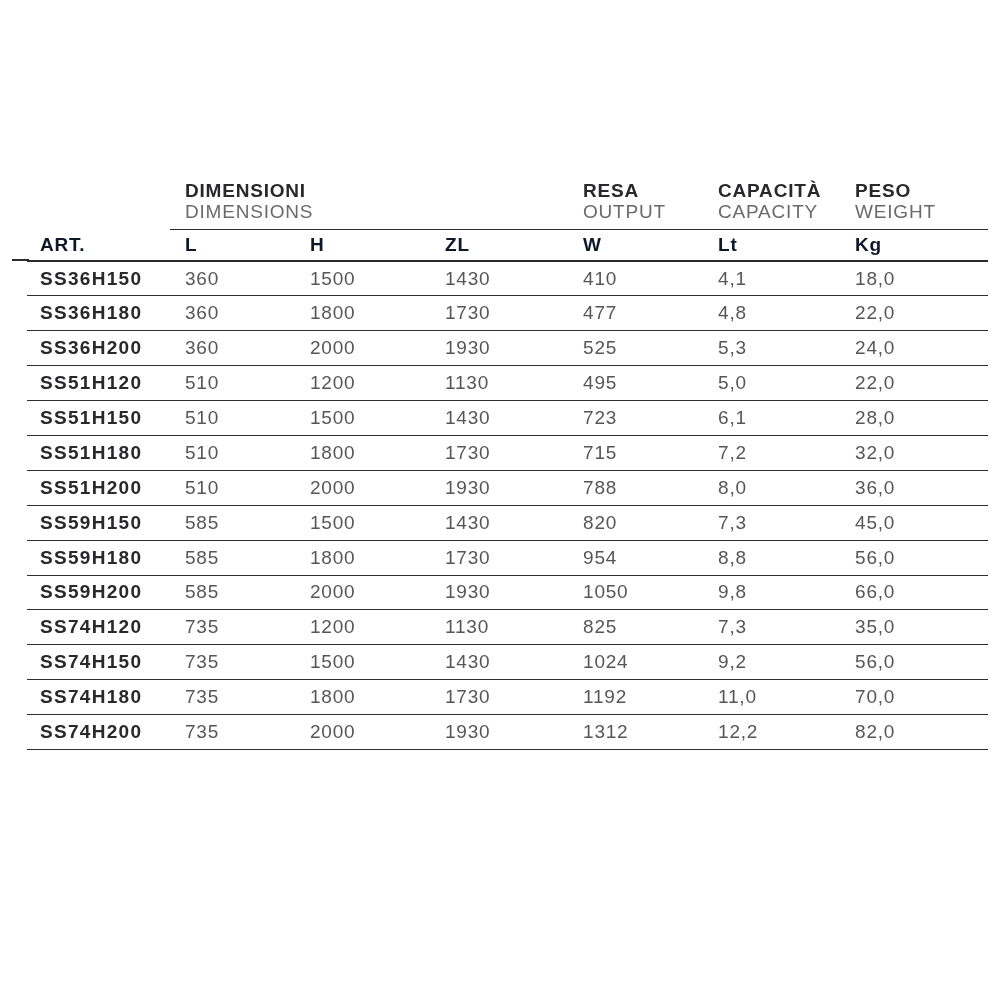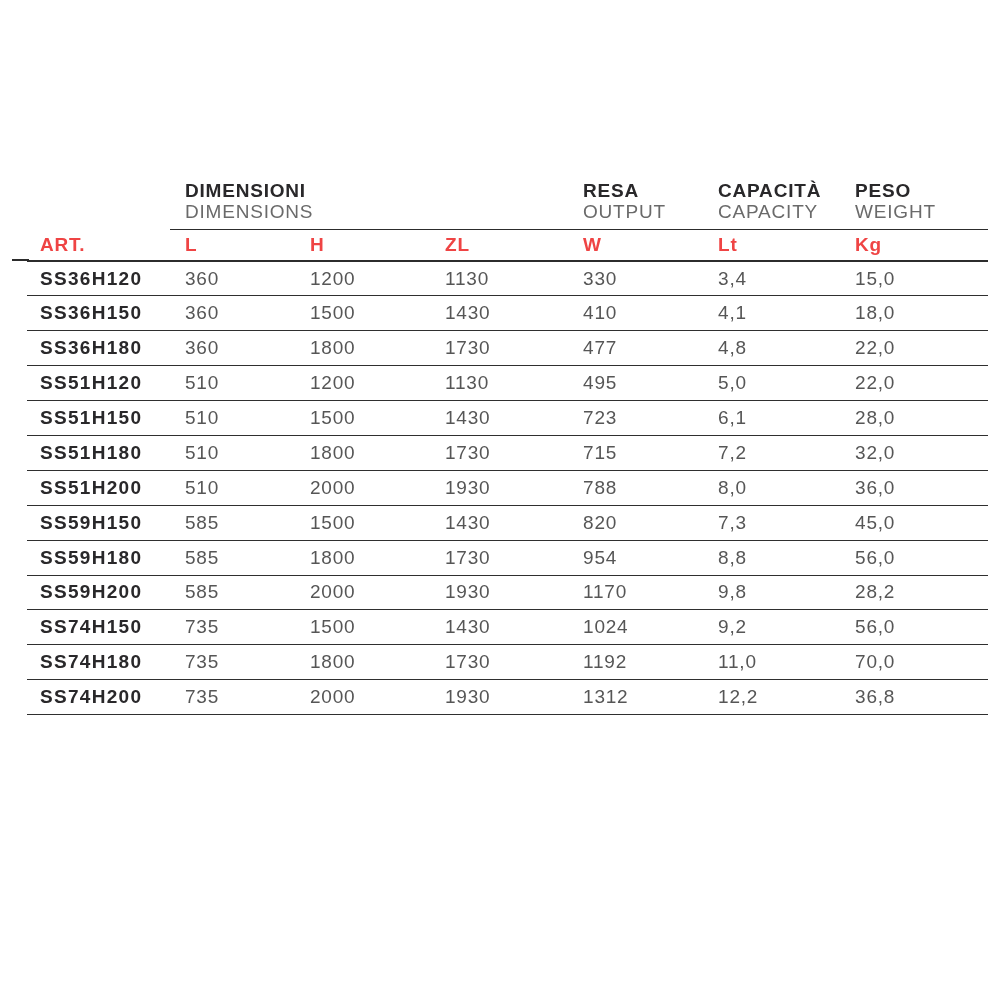--- a/index.html
+++ b/index.html
@@ -53,21 +53,21 @@
   .group-subtitle {
     font-weight: 400;
     color: #6a6a6a;
     line-height: 21px;
   }
   
   tr.colhead-row th {
     height: 32px;
     box-sizing: border-box;
     font-weight: 700;
-    color: #ef4444;
+    color: #0f172a;
     border-bottom: 2.4px solid #2c2c2c;
   }
   
   .header-rule-ext {
     position: absolute;
     left: -15px;
     top: 80.8px;
     width: 17px;
     height: 2.4px;
     background: #2c2c2c;
@@ -128,29 +128,20 @@
           <th>L</th>
           <th>H</th>
           <th>ZL</th>
           <th>W</th>
           <th>Lt</th>
           <th>Kg</th>
         </tr>
       </thead>
       <tbody id="tbody">
 
-          <tr class="data-row">
-            <td class="art-cell">SS36H120</td>
-            <td>360</td>
-            <td>1200</td>
-            <td>1130</td>
-            <td>330</td>
-            <td>3,4</td>
-            <td>15,0</td>
-          </tr>
 
           <tr class="data-row">
             <td class="art-cell">SS36H150</td>
             <td>360</td>
             <td>1500</td>
             <td>1430</td>
             <td>410</td>
             <td>4,1</td>
             <td>18,0</td>
           </tr>
@@ -158,20 +149,29 @@
           <tr class="data-row">
             <td class="art-cell">SS36H180</td>
             <td>360</td>
             <td>1800</td>
             <td>1730</td>
             <td>477</td>
             <td>4,8</td>
             <td>22,0</td>
           </tr>
 
+          <tr class="data-row">
+            <td class="art-cell">SS36H200</td>
+            <td>360</td>
+            <td>2000</td>
+            <td>1930</td>
+            <td>525</td>
+            <td>5,3</td>
+            <td>24,0</td>
+          </tr>
 
           <tr class="data-row">
             <td class="art-cell">SS51H120</td>
             <td>510</td>
             <td>1200</td>
             <td>1130</td>
             <td>495</td>
             <td>5,0</td>
             <td>22,0</td>
           </tr>
@@ -225,25 +225,34 @@
             <td>954</td>
             <td>8,8</td>
             <td>56,0</td>
           </tr>
 
           <tr class="data-row">
             <td class="art-cell">SS59H200</td>
             <td>585</td>
             <td>2000</td>
             <td>1930</td>
-            <td>1170</td>
+            <td>1050</td>
             <td>9,8</td>
-            <td>28,2</td>
-          </tr>
-
+            <td>66,0</td>
+          </tr>
+
+          <tr class="data-row">
+            <td class="art-cell">SS74H120</td>
+            <td>735</td>
+            <td>1200</td>
+            <td>1130</td>
+            <td>825</td>
+            <td>7,3</td>
+            <td>35,0</td>
+          </tr>
 
           <tr class="data-row">
             <td class="art-cell">SS74H150</td>
             <td>735</td>
             <td>1500</td>
             <td>1430</td>
             <td>1024</td>
             <td>9,2</td>
             <td>56,0</td>
           </tr>
@@ -258,18 +267,18 @@
             <td>70,0</td>
           </tr>
 
           <tr class="data-row">
             <td class="art-cell">SS74H200</td>
             <td>735</td>
             <td>2000</td>
             <td>1930</td>
             <td>1312</td>
             <td>12,2</td>
-            <td>36,8</td>
+            <td>82,0</td>
           </tr>
         </tbody>
     </table>
   </div>
 </div>
 
 </body></html>

